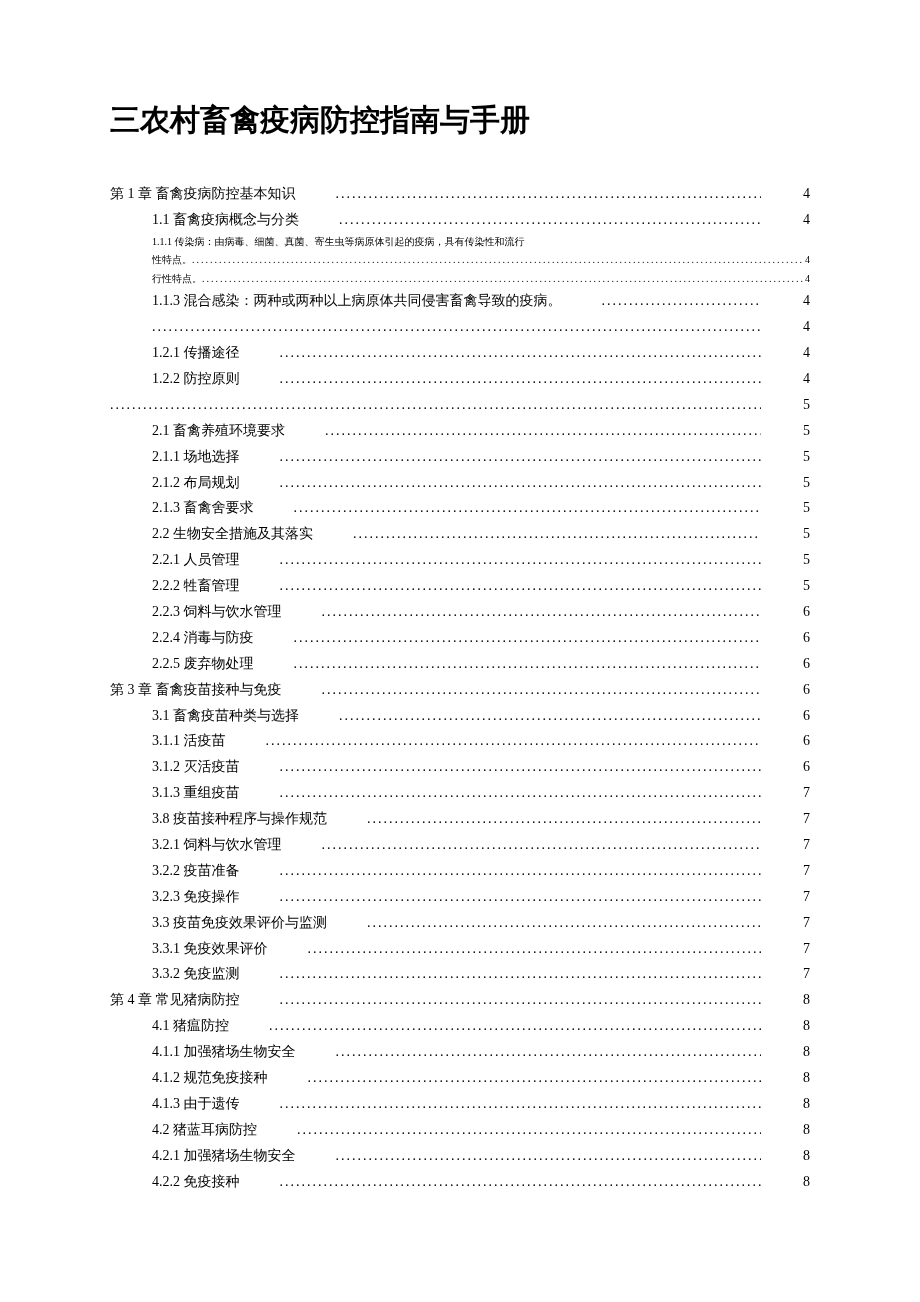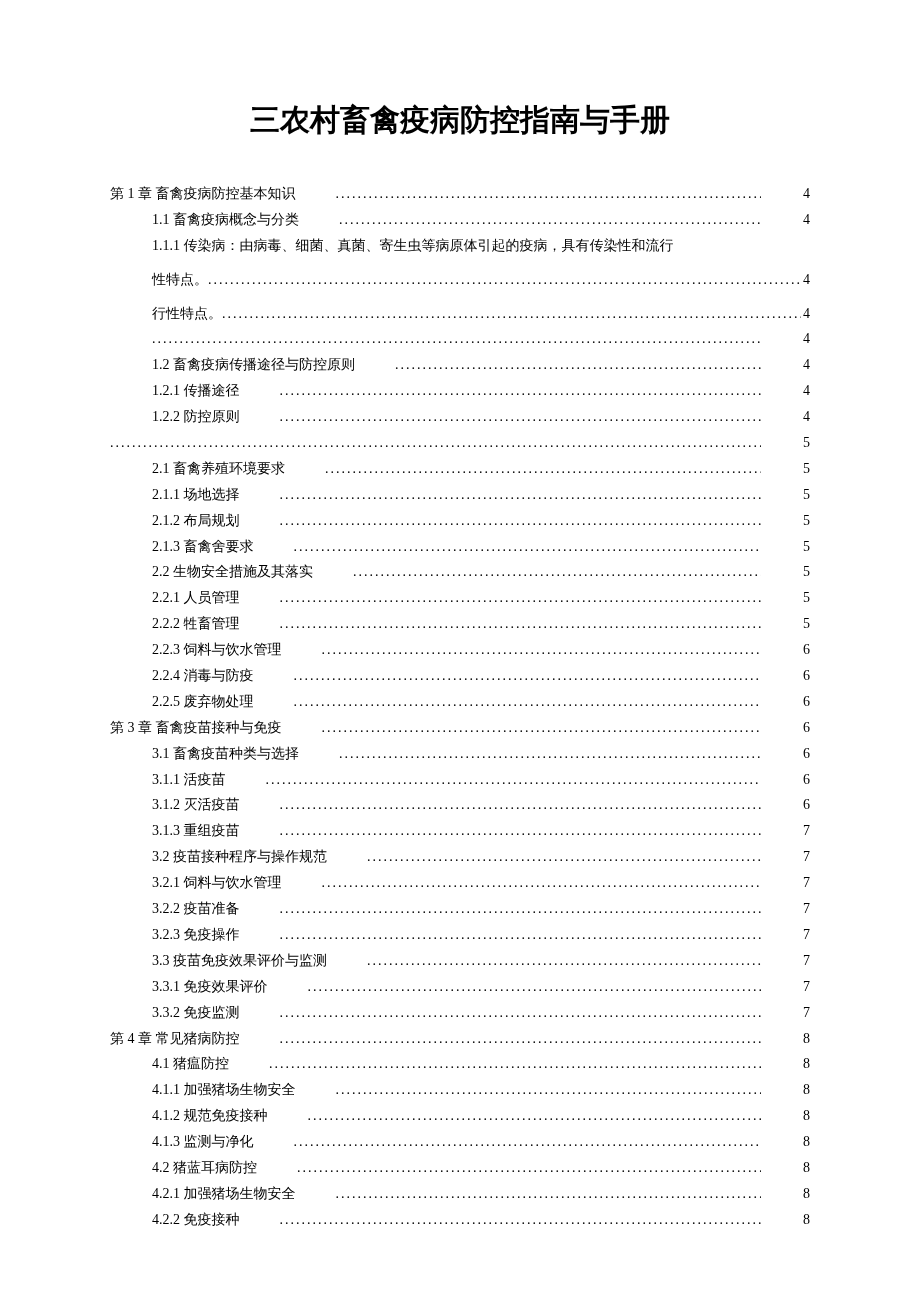--- a/index.html
+++ b/index.html
@@ -9,21 +9,21 @@
     }
     body {
       background: #fff;
       width: 920px;
       margin: 0 auto;
       padding: 100px 110px 60px 110px;
       font-family: "SimSun", "宋体", serif;
       color: #000;
     }
     .title {
-      text-align: center;
+      text-align: left;
       font-size: 30px;
       font-weight: bold;
       margin-bottom: 40px;
       font-family: "SimHei", "黑体", sans-serif;
     }
     .toc-entry {
       display: flex;
       align-items: baseline;
       font-size: 14px;
       line-height: 1.85;
@@ -47,31 +47,30 @@
     }
     .toc-leader::after {
       content: "................................................................................................................................................................................................";
     }
     .toc-page {
       flex-shrink: 0;
       padding-left: 2px;
     }
     .multiline-container {
       padding-left: 42px;
-      font-size: 14px;
+      font-size: 10px;
       line-height: 1.85;
       font-family: Liberation Serif, serif;
     }
     .multiline-text {
       display: block;
     }
     .multiline-lastline {
       display: flex;
       align-items: baseline;
-      margin-top: 8px;
     }
   </style>
 </head>
 <body>
 
 <h1 class="title">三农村畜禽疫病防控指南与手册</h1>
 
 <div id="toc-container">
     <div class="toc-entry level-0">
       <span class="toc-text">第 1 章 畜禽疫病防控基本知识</span>
@@ -92,25 +91,25 @@
       </div>
     </div>
     <div class="multiline-container">
       <div class="multiline-lastline">
         <span class="toc-text">行性特点。</span>
         <span class="toc-leader"></span>
         <span class="toc-page">4</span>
       </div>
     </div>
     <div class="toc-entry level-1">
-      <span class="toc-leader"></span>
-      <span class="toc-page">4</span>
-    </div>
-    <div class="toc-entry level-1">
-      <span class="toc-text">1.2 畜禽疫病传播途径与防控原则</span>
+      <span class="toc-text">1.1.3 混合感染：两种或两种以上病原体共同侵害畜禽导致的疫病。</span>
+      <span class="toc-leader"></span>
+      <span class="toc-page">4</span>
+    </div>
+    <div class="toc-entry level-1">
       <span class="toc-leader"></span>
       <span class="toc-page">4</span>
     </div>
     <div class="toc-entry level-1">
       <span class="toc-text">1.2.1 传播途径</span>
       <span class="toc-leader"></span>
       <span class="toc-page">4</span>
     </div>
     <div class="toc-entry level-1">
       <span class="toc-text">1.2.2 防控原则</span>
@@ -190,21 +189,21 @@
       <span class="toc-text">3.1.2 灭活疫苗</span>
       <span class="toc-leader"></span>
       <span class="toc-page">6</span>
     </div>
     <div class="toc-entry level-1">
       <span class="toc-text">3.1.3 重组疫苗</span>
       <span class="toc-leader"></span>
       <span class="toc-page">7</span>
     </div>
     <div class="toc-entry level-1">
-      <span class="toc-text">3.2 疫苗接种程序与操作规范</span>
+      <span class="toc-text">3.8 疫苗接种程序与操作规范</span>
       <span class="toc-leader"></span>
       <span class="toc-page">7</span>
     </div>
     <div class="toc-entry level-1">
       <span class="toc-text">3.2.1 饲料与饮水管理</span>
       <span class="toc-leader"></span>
       <span class="toc-page">7</span>
     </div>
     <div class="toc-entry level-1">
       <span class="toc-text">3.2.2 疫苗准备</span>
@@ -245,21 +244,21 @@
       <span class="toc-text">4.1.1 加强猪场生物安全</span>
       <span class="toc-leader"></span>
       <span class="toc-page">8</span>
     </div>
     <div class="toc-entry level-1">
       <span class="toc-text">4.1.2 规范免疫接种</span>
       <span class="toc-leader"></span>
       <span class="toc-page">8</span>
     </div>
     <div class="toc-entry level-1">
-      <span class="toc-text">4.1.3 监测与净化</span>
+      <span class="toc-text">4.1.3 由于遗传</span>
       <span class="toc-leader"></span>
       <span class="toc-page">8</span>
     </div>
     <div class="toc-entry level-1">
       <span class="toc-text">4.2 猪蓝耳病防控</span>
       <span class="toc-leader"></span>
       <span class="toc-page">8</span>
     </div>
     <div class="toc-entry level-1">
       <span class="toc-text">4.2.1 加强猪场生物安全</span>

